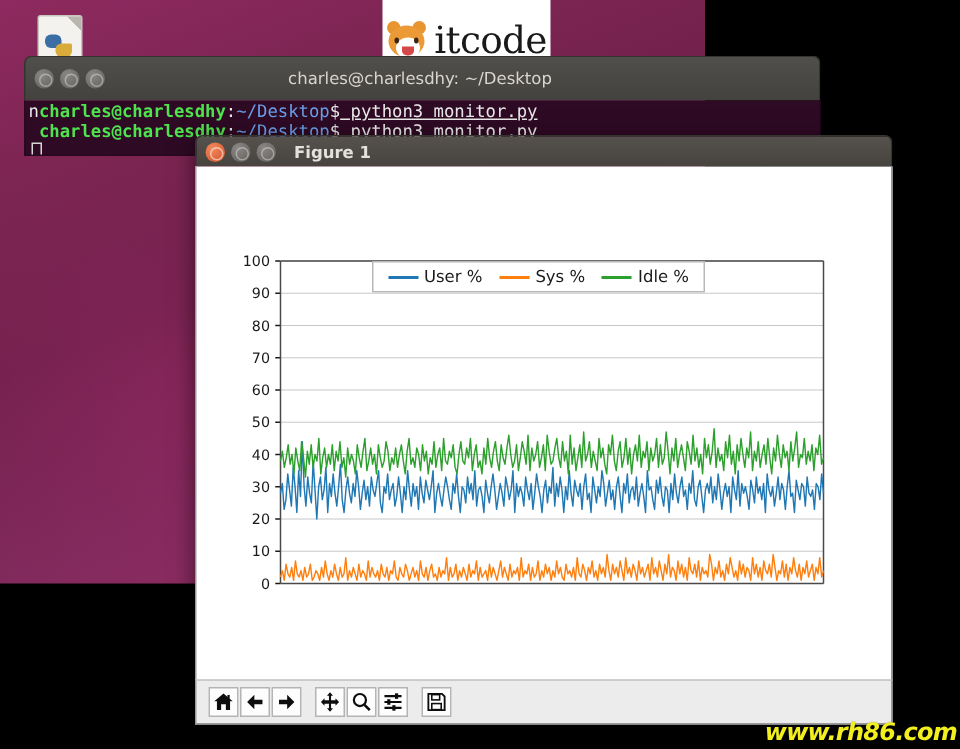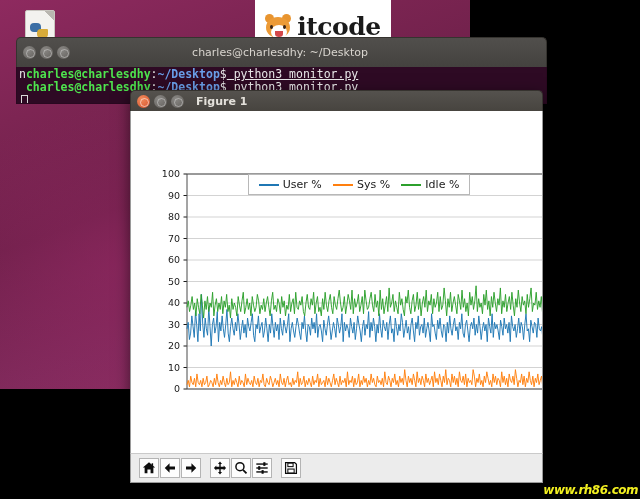--- a/index.html
+++ b/index.html
@@ -58,27 +58,26 @@
     position: absolute; left: 11px; top: 18px;
     width: 11px; height: 9px;
     background: #d8ab3a;
     border-radius: 4px 1px 4px 4px;
   }
 
   
   #itcode-banner {
     position: absolute;
     left: 255px; top: 0;
-    width: 136px; height: 52px;
+    width: 112px; height: 52px;
     background: #ffffff;
     display: flex;
     align-items: center;
     justify-content: center;
     gap: 6px;
-    font-weight: bold;
   }
   #itcode-mark {
     position: relative;
     width: 26px; height: 24px;
   }
   .dog-ear {
     position: absolute; top: 0;
     width: 9px; height: 9px;
     background: #e8942f;
     border-radius: 50% 50% 0 50%;
@@ -165,38 +164,38 @@
     border-top: none;
     padding: 1px 0 0 2px;
     font-family: "DejaVu Sans Mono", "Liberation Mono", monospace;
     font-size: 11.5px;
     line-height: 13px;
     overflow: hidden;
   }
   .term-line { white-space: pre; }
   .tx-user { color: #4ee44e; font-weight: bold; }
   .tx-colon { color: #e8e8e8; }
-  .tx-path { color: #6a9ee8; font-weight: bold; }
+  .tx-path { color: #6a9ee8; font-weight: normal; }
   .tx-dollar { color: #e8e8e8; }
   .tx-cmd { color: #e8e8e8; text-decoration: underline; }
   .tx-stray { color: #e8e8e8; }
   #term-cursor {
     display: inline-block;
     width: 7px; height: 12px;
     border: 1px solid #d8d8d8;
     background: transparent;
     vertical-align: middle;
     margin-left: 2px;
   }
 
   
   #figure-window {
     position: absolute;
     left: 130px; top: 90px;
-    width: 413px; height: 393px;
+    width: 465px; height: 393px;
     box-shadow: 0 4px 14px rgba(0,0,0,0.55);
   }
   #figure-titlebar {
     position: relative;
     height: 21px;
     background: linear-gradient(180deg, #55524e 0%, #47443f 100%);
     border-radius: 5px 5px 0 0;
     border: 1px solid #36332f;
     border-bottom: none;
     display: flex;
@@ -265,21 +264,21 @@
     font-size: 11px;
     color: #1a1a1a;
     font-family: "DejaVu Sans", "Liberation Sans", sans-serif;
   }
 
   
   #watermark {
     position: absolute;
     right: 2px; bottom: 2px;
     font-family: "DejaVu Sans", "Liberation Sans", sans-serif;
-    font-size: 12px;
+    font-size: 16px;
     font-weight: bold;
     font-style: italic;
     color: #f2ef20;
     letter-spacing: -0.5px;
     text-shadow: 0 0 1px rgba(0,0,0,0.35);
   }
 </style>
 </head>
 <body>
 

